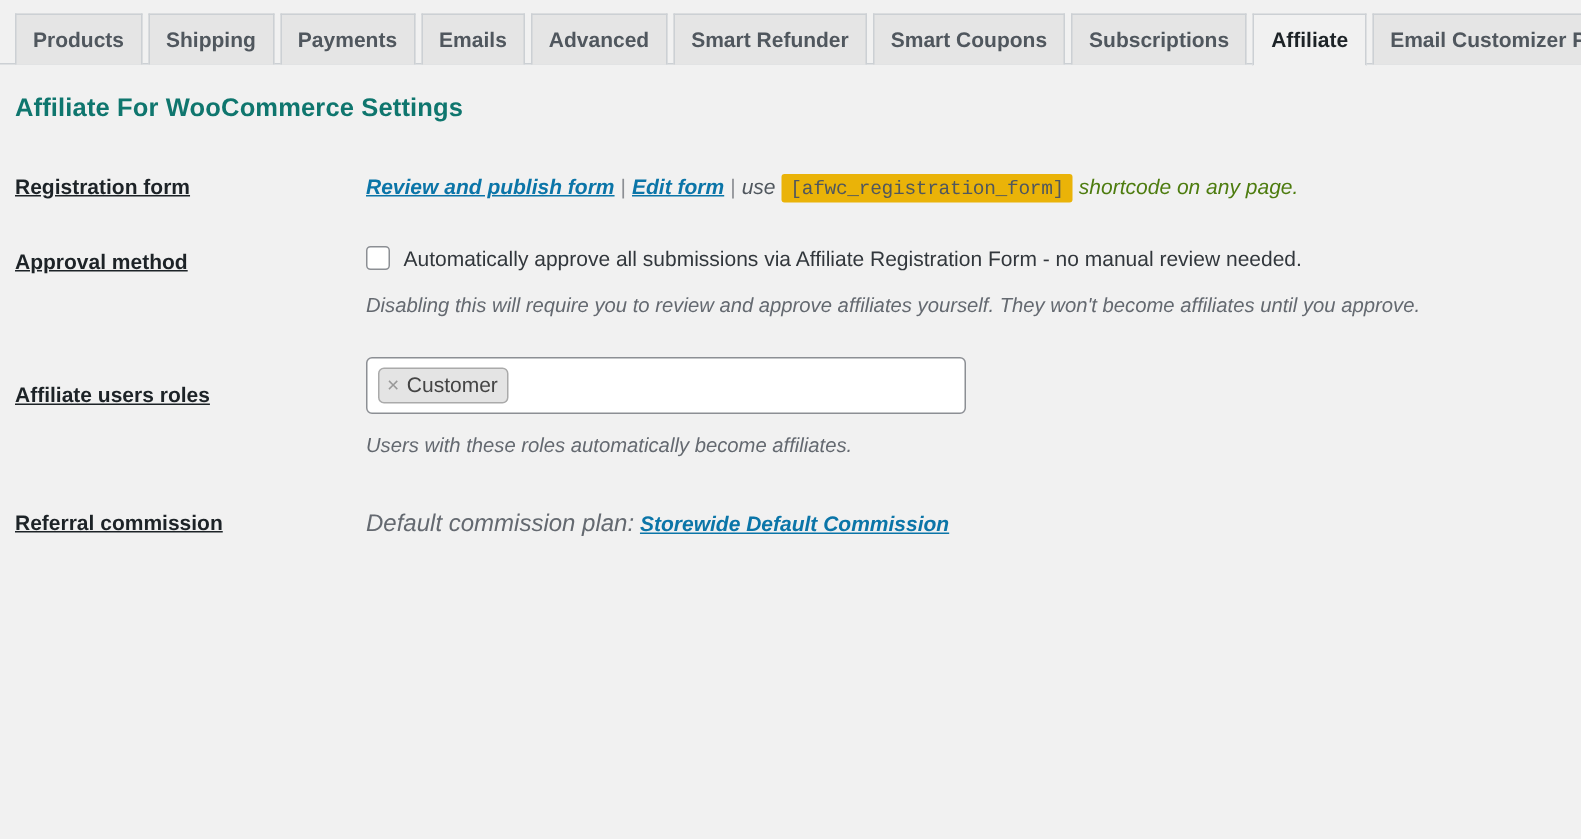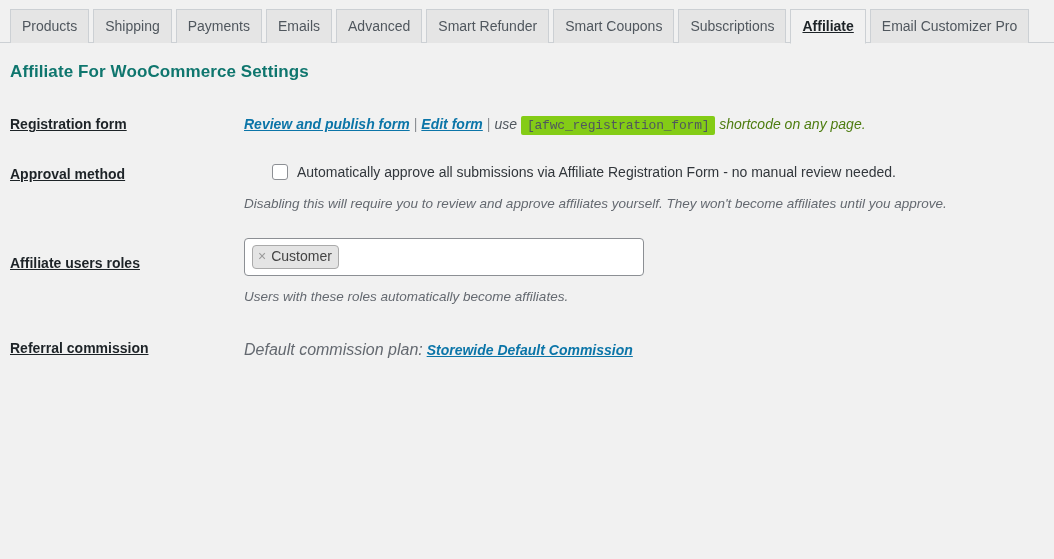--- a/index.html
+++ b/index.html
@@ -28,38 +28,37 @@
     font-size: 0;
   }
   .nav-tab {
     display: inline-block;
     box-sizing: border-box;
     height: 34px;
     line-height: 22px;
     padding: 5px 11px;
     margin: 0 4px 0 0;
     font-size: 14px;
-    font-weight: 400;
+    font-weight: 700;
     color: #50575e;
     background: #e5e5e5;
     border: 1px solid #ccd0d4;
     border-bottom: none;
     text-decoration: none;
     vertical-align: bottom;
   }
   .nav-tab.active {
     background: #f1f1f1;
     border-bottom: 1px solid #f1f1f1;
     color: #1d2327;
     font-weight: 700;
     height: 35px;
     margin-bottom: -1px;
     position: relative;
     z-index: 2;
-    text-decoration: underline;
   }
 
   
   .page-title {
     margin: 19px 0 0 10px;
     font-size: 17px;
     font-weight: 700;
     color: #0f766e;
     letter-spacing: 0.1px;
   }
@@ -111,21 +110,21 @@
     color: #8c8f94;
     padding: 0 4px;
   }
   .use-word {
     font-style: italic;
     color: #50575e;
   }
   code.shortcode {
     font-family: "Liberation Mono", "DejaVu Sans Mono", monospace;
     font-size: 13px;
-    background: #84cc16;
+    background: #eab308;
     color: #50575e;
     padding: 2px 6px;
     border-radius: 2px;
     letter-spacing: -0.2px;
   }
   .trail-text {
     font-style: italic;
     color: #4d7c0f;
   }
   .description {
@@ -143,21 +142,20 @@
     color: #646970;
     font-size: 16px;
     margin-top: 32px;
   }
 
   
   .check-line {
     display: flex;
     align-items: center;
     gap: 9px;
-    margin-left: 28px;
   }
   .cb {
     width: 16px;
     height: 16px;
     min-width: 16px;
     box-sizing: border-box;
     background: #fff;
     border: 1px solid #8c8f94;
     border-radius: 3px;
     display: inline-block;

